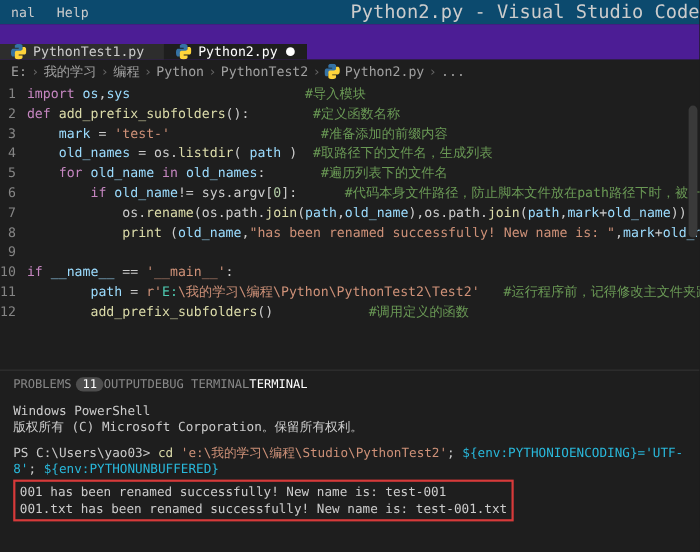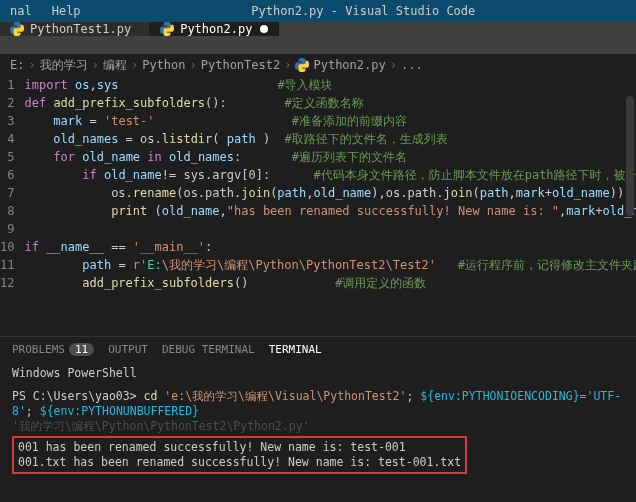--- a/index.html
+++ b/index.html
@@ -1,32 +1,32 @@
 <!DOCTYPE html>
 <html><head>
 <meta charset="utf-8">
 <style>
   html,body{margin:0;padding:0;background:#1e1e1e;color:#ccc;font-family:"Segoe UI",Consolas,monospace;font-size:12px;width:636px;height:502px;overflow:hidden}
   .menubar{height:22px;background:#0c4a6e;display:flex;align-items:center;color:#ccc;font-size:12px}
   .menubar .item{padding:0 10px}
-  .menubar .title{flex:1;text-align:center;color:#ccc;font-size:12px}
-  .tabbar{height:32px;background:#404040;display:flex;align-items:flex-start}
+  .menubar .title{flex:1;text-align:right;color:#ccc;font-size:17px}
+  .tabbar{height:32px;background:#4c1d95;display:flex;align-items:flex-end}
   .tab{display:flex;align-items:center;padding:0 10px;background:#2d2d2d;color:#ccc;border-right:1px solid #1e1e1e;font-size:12px}
   .tab.active{background:#1e1e1e;color:#fff}
   .tab .py{width:14px;height:14px;margin-right:6px;display:flex;align-items:center;justify-content:center}
   .tab .close{margin-left:8px;color:#888}
   .tab .dot{margin-left:8px;width:8px;height:8px;border-radius:50%;background:#fff}
   .breadcrumb{height:22px;display:flex;align-items:center;padding:0 10px;color:#a0a0a0;font-size:12px;gap:4px}
   .breadcrumb .sep{color:#666}
   .editor{position:relative;height:260px;display:flex;font-family:Consolas,monospace;font-size:12px;line-height:18px}
   .gutter{width:32px;text-align:right;color:#858585;padding-right:10px;user-select:none}
   .code{white-space:pre;flex:1}
   .k{color:#c586c0}.s{color:#ce9178}.f{color:#dcdcaa}.id{color:#9cdcfe}.c{color:#6a9955}.n{color:#b5cea8}.t{color:#4ec9b0}
   .panel{border-top:1px solid #333;background:#1e1e1e}
-  .ptabs{display:flex;gap:14px;padding:6px 12px;font-size:11px;color:#888;align-items:flex-start}
+  .ptabs{display:flex;padding:6px 12px;font-size:11px;color:#888;align-items:flex-start}
   .ptab.active{color:#fff}
   .badge{background:#4d4d4d;color:#fff;border-radius:10px;padding:0 6px;font-size:11px;margin-left:4px}
   .term{padding:4px 12px;font-family:Consolas,monospace;font-size:11.5px;line-height:15px;color:#ccc}
   .y{color:#dcdcaa}.cy{color:#29b8db}.str{color:#ce9178}.gr{color:#4e4e4e}
   .redbox{border:2px solid #d73a3a;padding:2px 4px;margin:2px 0;display:inline-block}
   .scroll{position:absolute;right:2px;top:20px;width:8px;height:120px;background:#3a3a3a;border-radius:4px}
 </style>
 </head>
 <body>
 
@@ -100,23 +100,23 @@
 
 <div class="panel">
   <div class="ptabs">
     <span class="ptab"><span>PROBLEMS</span><span class="badge">11</span></span>
     <span class="ptab">OUTPUT</span>
     <span class="ptab">DEBUG TERMINAL</span>
     <span class="ptab active">TERMINAL</span>
   </div>
   <div class="term">
     <div>Windows PowerShell</div>
+    <div>版权所有 (C) Microsoft Corporation。保留所有权利。</div>
     <div style="height:8px"></div>
-    <div><span>PS C:\Users\yao03&gt;</span> <span class="y">cd</span> <span class="str">'e:\我的学习\编程\Visual\PythonTest2'</span><span>;</span> <span class="cy">${env:PYTHONIOENCODING}='UTF-8'</span><span>;</span> <span class="cy">${env:PYTHONUNBUFFERED}</span></div>
-    <div class="gr">'我的学习\编程\Python\PythonTest2\Python2.py'</div>
+    <div><span>PS C:\Users\yao03&gt;</span> <span class="y">cd</span> <span class="str">'e:\我的学习\编程\Studio\PythonTest2'</span><span>;</span> <span class="cy">${env:PYTHONIOENCODING}='UTF-8'</span><span>;</span> <span class="cy">${env:PYTHONUNBUFFERED}</span></div>
     <div class="redbox">
       <div>001 has been renamed successfully! New name is:  test-001</div>
       <div>001.txt has been renamed successfully! New name is:  test-001.txt</div>
       
       
     </div>
     
   </div>
 </div>
 

